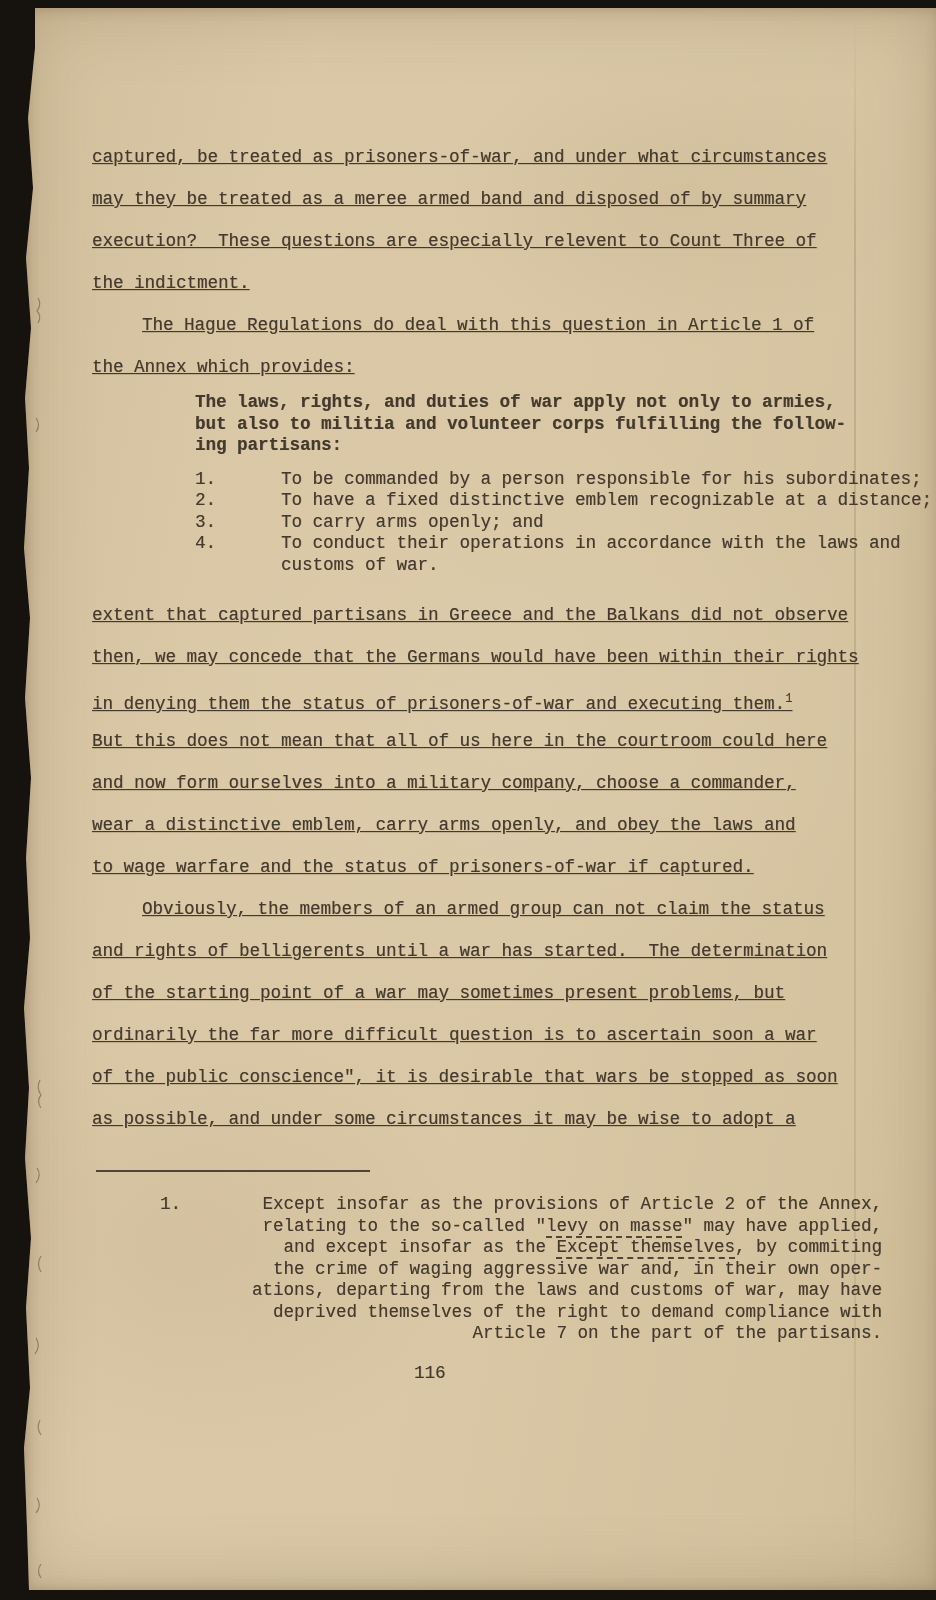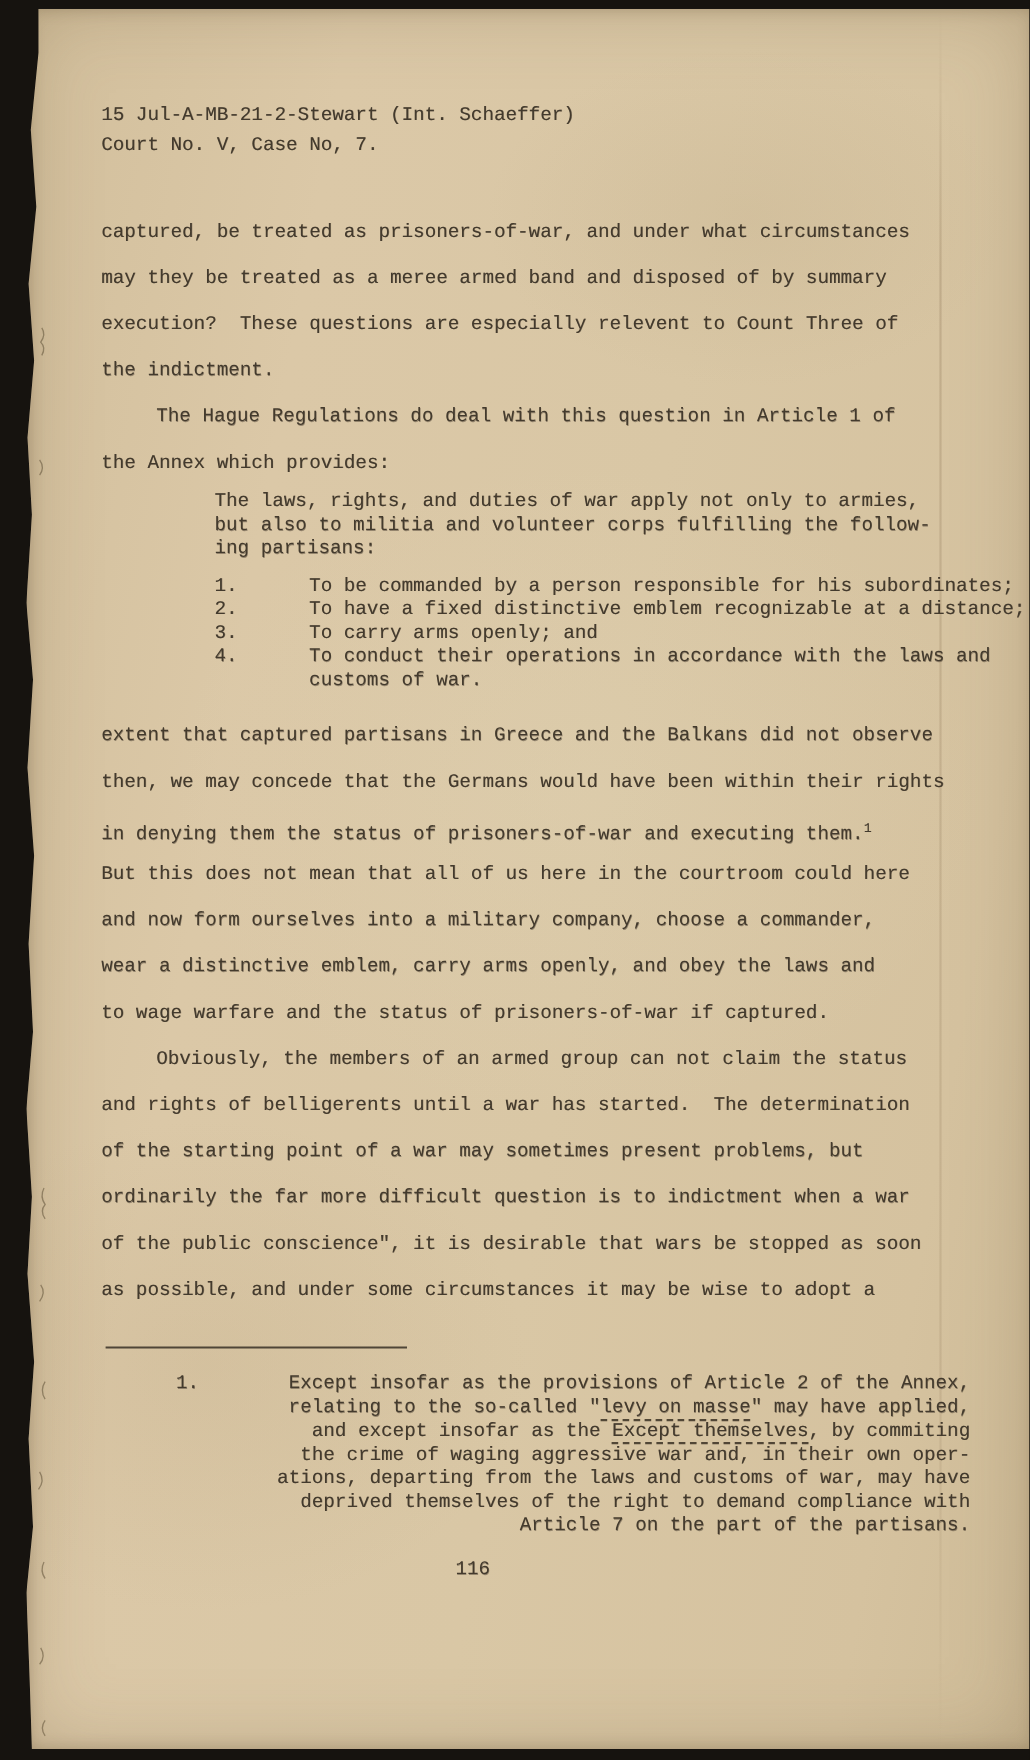--- a/index.html
+++ b/index.html
@@ -29,26 +29,26 @@
     );
   }
   .content{
     position:relative;
     padding:84px 54px 0 70px;
     color:#433a2d;
     font-size:17.5px;
     text-shadow:0.4px 0.4px 0.6px rgba(62,52,40,0.45);
   }
   .hdr-line{line-height:27px;white-space:pre;}
-  .para{margin:0;}
+  .para{margin:0;text-decoration:underline;}
   .para-line{height:42px;line-height:42px;white-space:pre;}
   .para.indent .para-line.first{padding-left:50px;}
   .spacer-p1{height:44px;}
   .quote{margin:4px 0 0 103px;}
-  .quote-line{line-height:21.5px;white-space:pre;}
+  .quote-line{line-height:21.5px;white-space:pre;font-weight:bold;}
   .list{margin:12px 0 0 103px;}
   .list-item{display:flex;}
   .list-num{width:46px;line-height:21.5px;white-space:pre;flex:none;}
   .list-lines{flex:1;}
   .list-line{line-height:21.5px;white-space:pre;margin-left:40px;}
   .after-list{height:18px;}
   .fn-divider{
     margin:30px 0 0 4px;
     width:274px;height:0;
     border-bottom:2.5px solid rgba(55,47,36,0.85);
@@ -80,24 +80,20 @@
       <path d="M4 1330 q5 8 -1 16"></path>
       <path d="M8 1412 q-4 8 1 15"></path>
       <path d="M5 1490 q5 8 -1 15"></path>
       <path d="M9 1556 q-5 7 0 14"></path>
     </g>
   </svg>
   <div class="fold"></div>
 
   <div class="content">
 
-    <div class="header">
-      <div class="hdr-line">15 Jul-A-MB-21-2-Stewart (Int. Schaeffer)</div>
-      <div class="hdr-line">Court No. V, Case No, 7.</div>
-    </div>
 
     <div class="spacer-p1"></div>
 
     <div>
         <div class="para">
           <div class="para-line first">captured, be treated as prisoners-of-war, and under what circumstances</div>
           <div class="para-line">may they be treated as a meree armed band and disposed of by summary</div>
           <div class="para-line">execution?  These questions are especially relevent to Count Three of</div>
           <div class="para-line">the indictment.</div>
         </div>
@@ -144,21 +140,21 @@
           <div class="para-line"><span>in denying them the status of prisoners-of-war and executing them.</span><span class="sup">1</span></div>
           <div class="para-line">But this does not mean that all of us here in the courtroom could here</div>
           <div class="para-line">and now form ourselves into a military company, choose a commander,</div>
           <div class="para-line">wear a distinctive emblem, carry arms openly, and obey the laws and</div>
           <div class="para-line">to wage warfare and the status of prisoners-of-war if captured.</div>
         </div>
         <div class="para indent">
           <div class="para-line first">Obviously, the members of an armed group can not claim the status</div>
           <div class="para-line">and rights of belligerents until a war has started.  The determination</div>
           <div class="para-line">of the starting point of a war may sometimes present problems, but</div>
-          <div class="para-line">ordinarily the far more difficult question is to indictment when a war</div>
+          <div class="para-line">ordinarily the far more difficult question is to ascertain soon a war</div>
           <div class="para-line">of the public conscience", it is desirable that wars be stopped as soon</div>
           <div class="para-line">as possible, and under some circumstances it may be wise to adopt a</div>
         </div>
       </div>
 
     <div class="fn-divider"></div>
 
     <div class="footnote">
       <span class="fn-marker">1.</span>
       <div class="fn-lines">

